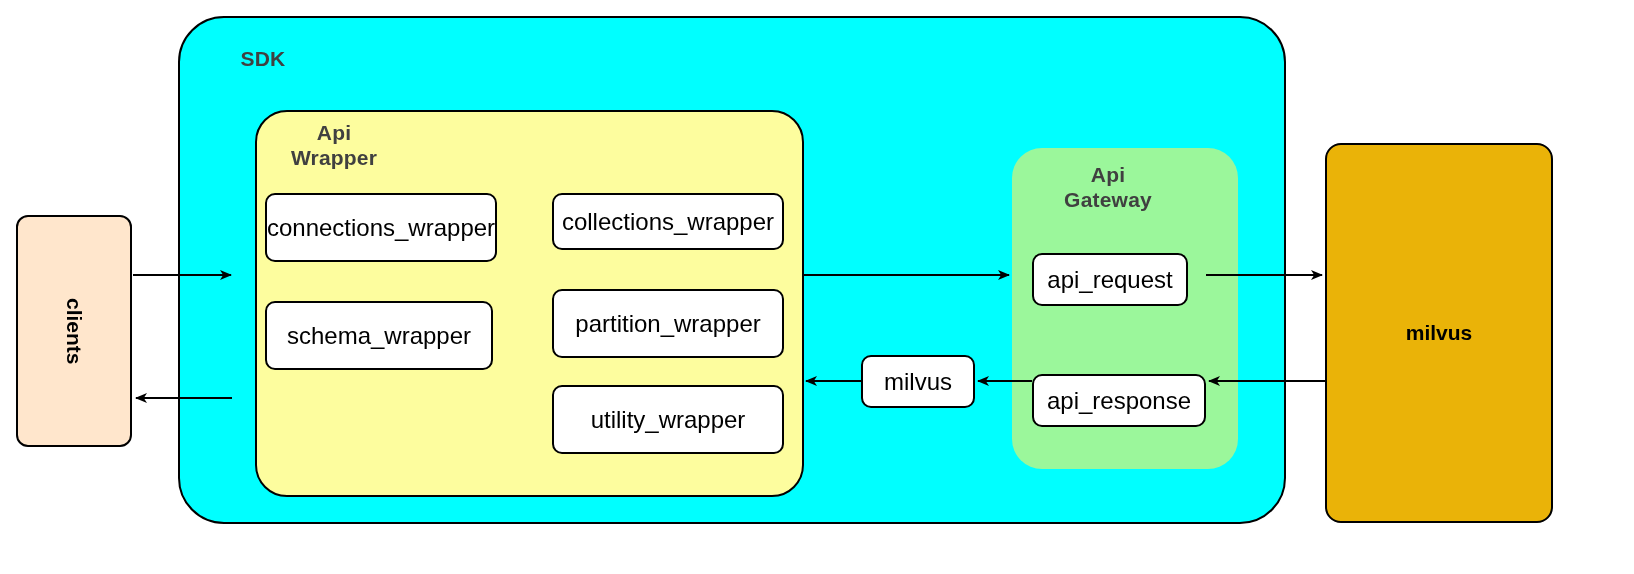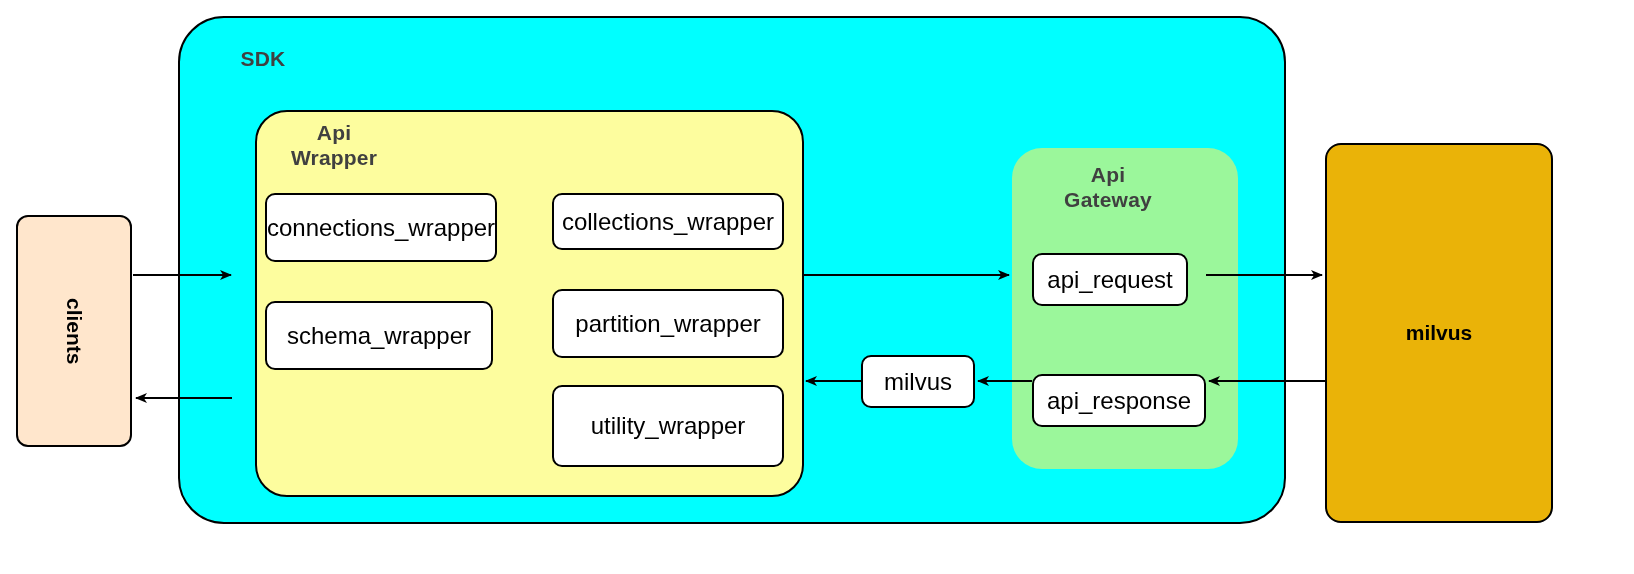--- a/index.html
+++ b/index.html
@@ -96,21 +96,21 @@
     font-weight: normal;
     line-height: 1;
   }
 
   
   .n-connections { left: 265px;  top: 193px; width: 232px; height: 69px; }
   .n-collections { left: 552px;  top: 193px; width: 232px; height: 57px; }
   .n-schema      { left: 265px;  top: 289px; width: 228px; height: 69px; margin-top: 12px; }
   .n-partition   { left: 552px;  top: 289px; width: 232px; height: 69px; }
   .n-index       { left: 265px;  top: 385px; width: 232px; height: 69px; }
-  .n-utility     { left: 552px;  top: 385px; width: 232px; height: 82px; }
+  .n-utility     { left: 552px;  top: 385px; width: 232px; height: 69px; }
 
   
   .n-apirequest  { left: 1032px; top: 253px; width: 156px; height: 53px; }
   .n-apiresponse { left: 1032px; top: 374px; width: 174px; height: 53px; }
 
   
   .n-checker     { left: 861px;  top: 355px; width: 114px; height: 53px; }
 
   
   .n-clients {

